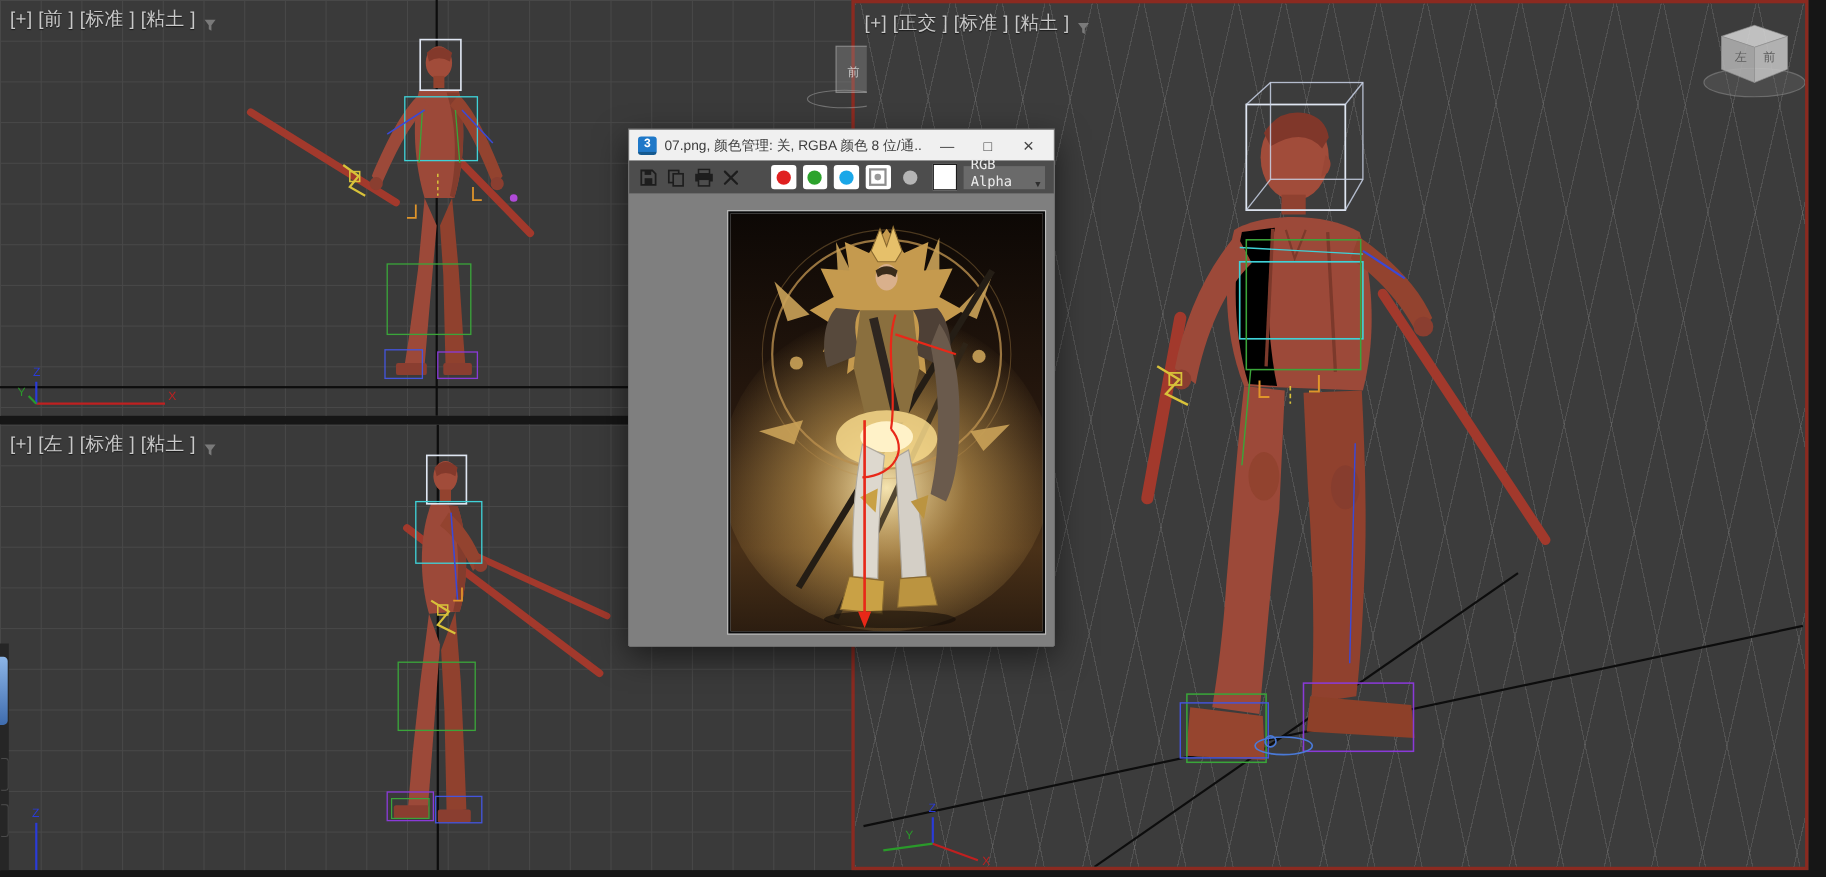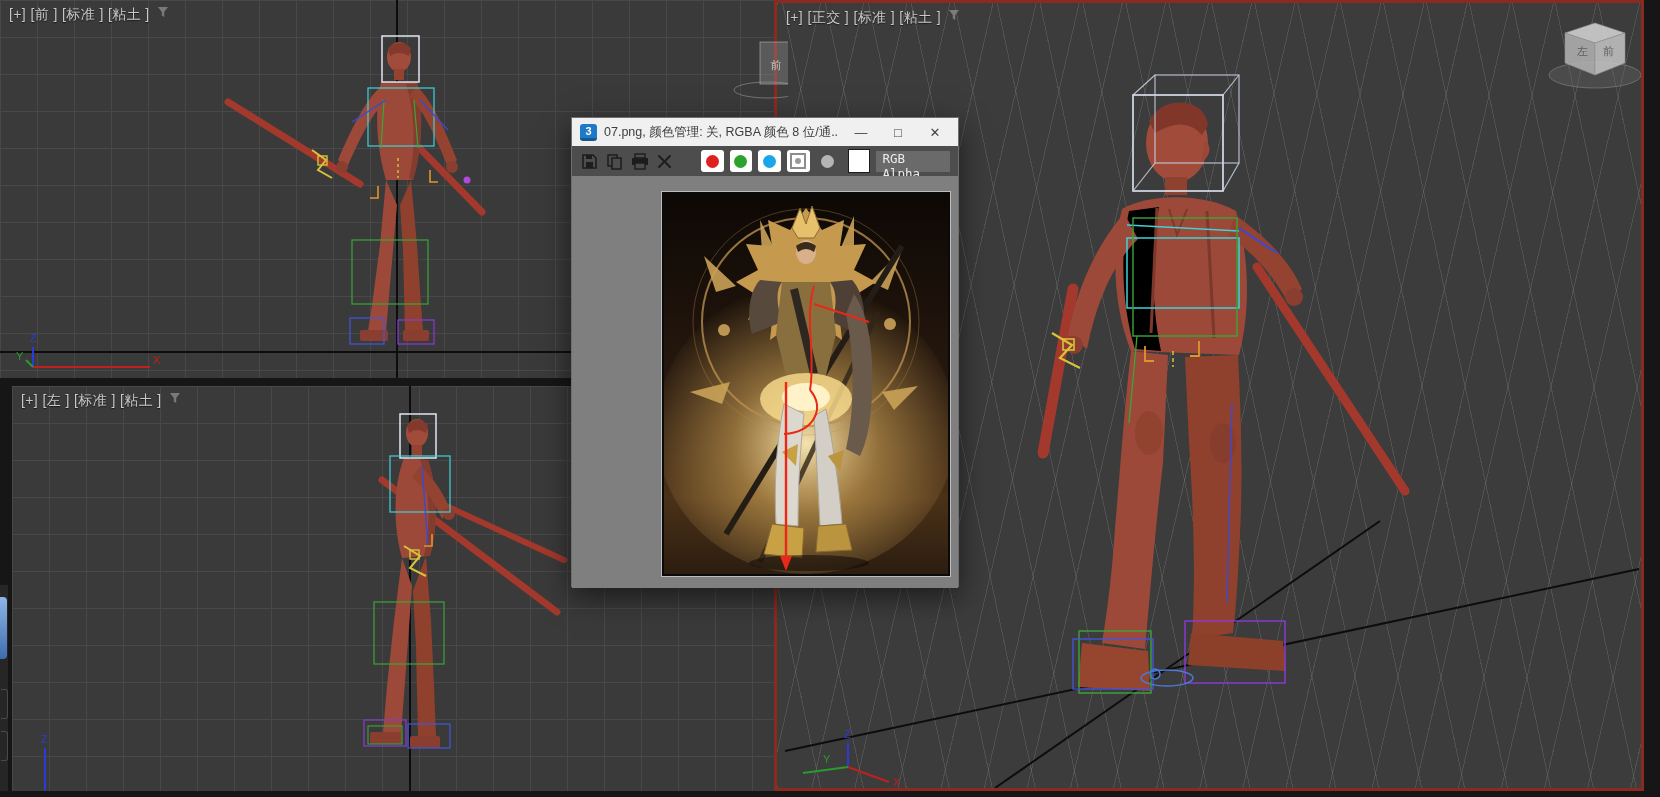--- a/index.html
+++ b/index.html
@@ -8,22 +8,22 @@
   
   .vp{position:absolute;overflow:hidden;background-color:#3a3a3a;}
   .vp-sq{background-image:
       linear-gradient(to right,#484848 1px,transparent 1px),
       linear-gradient(to bottom,#484848 1px,transparent 1px);
       background-size:37px 37px;}
   .vp-ortho{background-color:#3c3c3c;border:3px solid #8b2a20;box-sizing:border-box;
       background-image:
       repeating-linear-gradient(78deg,rgba(135,135,135,.28) 0 1px,transparent 1px 42px),
       repeating-linear-gradient(103deg,rgba(135,135,135,.28) 0 1px,transparent 1px 42px);}
-  .vp-label{position:absolute;top:6px;left:9px;z-index:6;display:flex;align-items:flex-start;gap:7px;
-      color:#c9c9c9;font-size:14px;letter-spacing:.4px;text-shadow:0 1px 1px rgba(0,0,0,.6);}
+  .vp-label{position:absolute;top:6px;left:9px;z-index:6;display:flex;align-items:flex-end;gap:7px;
+      color:#c9c9c9;font-size:17px;letter-spacing:.4px;text-shadow:0 1px 1px rgba(0,0,0,.6);}
   .vp-label span{cursor:default;}
   .funnel{display:inline-block;opacity:.75;}
   .blk{position:absolute;background:#0d0d0d;}
   svg{display:block;}
   .vpsvg{position:absolute;left:0;top:0;z-index:3;}
   
   .edge-strip{position:absolute;left:0;top:585px;width:8px;height:206px;background:#262626;z-index:7;}
   .edge-blue{position:absolute;left:0;top:12px;width:7px;height:62px;border-radius:0 4px 4px 0;
       background:linear-gradient(180deg,#8db6e8,#3f6cae);}
   .edge-ghost{position:absolute;left:1px;width:6px;height:28px;border:1px solid #4a4a4a;border-left:none;border-radius:0 3px 3px 0;}
@@ -40,22 +40,22 @@
   .win-toolbar{height:30px;background:#4d4d4d;display:flex;align-items:center;padding:0 8px;gap:6px;box-sizing:border-box;}
   .tb-icon{width:21px;height:21px;display:flex;align-items:center;justify-content:center;}
   .chan{width:25px;height:22px;background:#fff;border-radius:3px;display:flex;align-items:center;justify-content:center;}
   .dot{width:13px;height:13px;border-radius:50%;}
   .chan-alpha .sq{width:12px;height:12px;border:2px solid #8d8d8d;display:flex;align-items:center;justify-content:center;}
   .chan-alpha .sq .dot{width:6px;height:6px;background:#9a9a9a;}
   .chan-mono{background:transparent;}
   .chan-mono .dot{width:13px;height:13px;background:#b5b5b5;}
   .swatch{width:22px;height:22px;background:#fff;border:1px solid #1c1c1c;margin-left:4px;}
   .dd{margin-left:auto;width:80px;height:21px;background:#6a6a6a;color:#ececec;
-      font-family:"DejaVu Sans Mono",monospace;font-size:12.5px;display:flex;align-items:center;
-      padding:0 4px 0 6px;box-sizing:border-box;flex-direction:column;}
+      font-family:"DejaVu Sans Mono",monospace;font-size:12.5px;display:flex;align-items:flex-end;
+      padding:0 4px 0 6px;box-sizing:border-box;}
   .dd .arr{margin-left:auto;font-size:8px;color:#2e2e2e;}
   .win-client{position:relative;height:412px;background:#7f7f7f;}
   .ref-img{position:absolute;left:90px;top:16px;width:284px;height:380px;
       border:2px solid #0a0a0a;outline:1px solid #bdbdbd;box-sizing:content-box;}
 </style>
 </head>
 <body>
 
 <div class="stage">
 
@@ -122,21 +122,21 @@
       </g>
 
       <g>
         <ellipse cx="768" cy="90" rx="34" ry="8" stroke="rgba(160,160,160,.55)" fill="none"></ellipse>
         <rect x="760" y="42" width="32" height="42" fill="rgba(160,160,160,.32)" stroke="rgba(200,200,200,.5)"></rect>
         <text x="776" y="69" text-anchor="middle" font-size="11" fill="rgba(230,230,230,.75)">前</text>
       </g>
     </svg>
   </div>
 
-  <div class="vp vp-sq" style="left:12px;top:386px;width:788px;height:405px;">
+  <div class="vp vp-sq" style="left:0;top:386px;width:788px;height:405px;">
     <div class="blk" style="left:397px;top:0;width:2px;height:405px;"></div>
 
     <div class="vp-label">
       <span>[+] [左 ] [标准 ] [粘土 ]</span>
       <svg class="funnel" width="12" height="12" viewBox="0 0 12 12">
         <path d="M1,1 L11,1 L7.2,6 L7.2,11 L4.8,9.5 L4.8,6 Z" fill="#8f8f8f"></path>
       </svg>
     </div>
 
     <svg class="vpsvg" width="788" height="405" viewBox="0 0 405 0 788 405">

